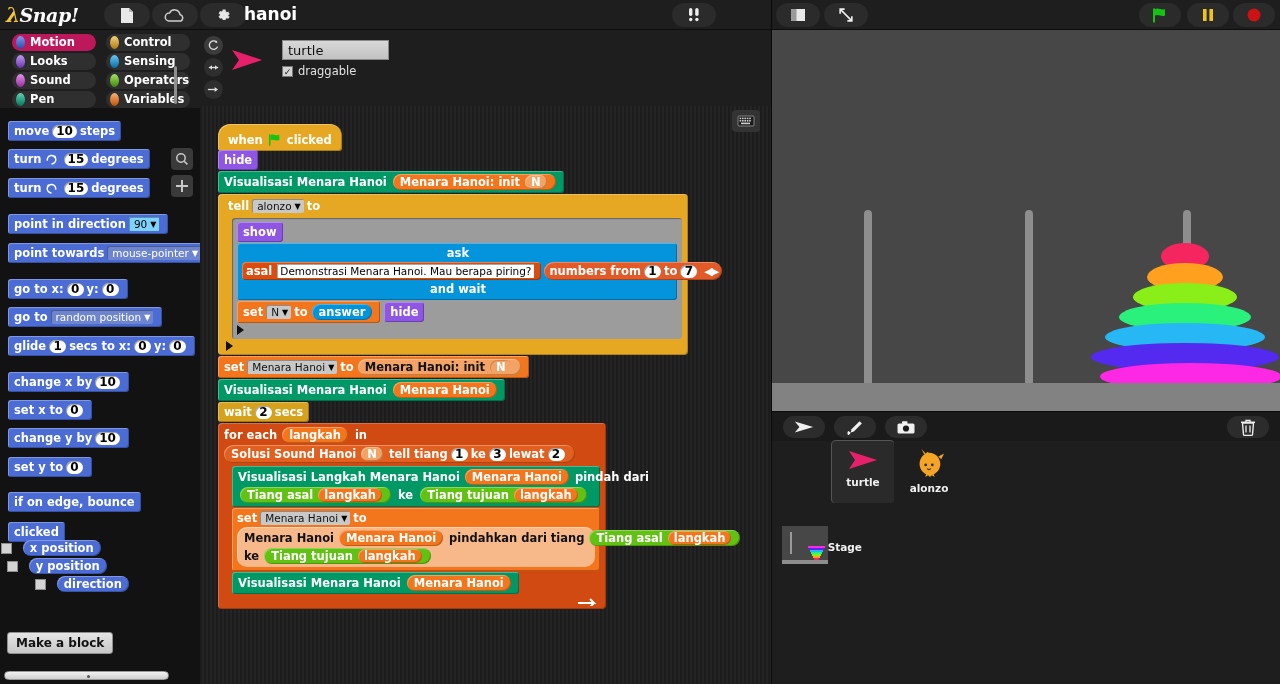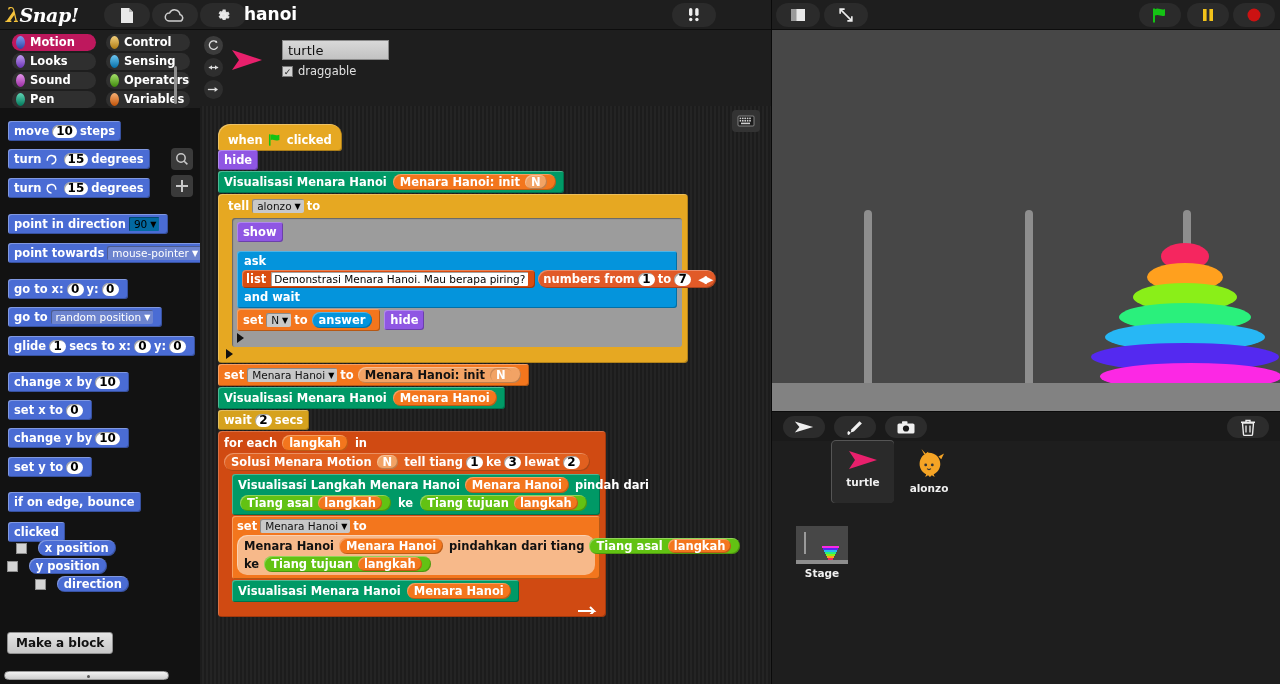--- a/index.html
+++ b/index.html
@@ -95,21 +95,21 @@
 
   .slot {
     display:inline-flex; align-items:center; justify-content:center;
     background:#fff; color:#000; font-weight:bold; font-size:12px;
     border-radius:9px; min-width:17px; height:13px; padding:0 4px;
     margin:0 3px; box-shadow: inset 1px 1px 0 rgba(0,0,0,0.35);
   }
   .slot.rect { border-radius:1px; background:#fff; }
   .dropdown {
     display:inline-flex; align-items:center;
-    background:#0369a1; color:#000; font-weight:normal; font-size:10.5px;
+    background:#7dd3fc; color:#000; font-weight:normal; font-size:10.5px;
     border-radius:1px; padding:0 3px 0 5px; height:14px; margin:0 3px;
     box-shadow: inset 1px 1px 0 rgba(0,0,0,0.3);
   }
   .dropdown.rect { border-radius:2px; background:#c8c8c8; color:#111; }
   .arr { margin-left:3px; font-size:8px; color:#000; }
   .reporter {
     display:inline-flex; align-items:center; border-radius:10px;
     padding:1px 7px; margin:0 2px; color:#fff; font-weight:bold; font-size:11.5px;
     box-shadow: inset 1px 1px 0 rgba(255,255,255,0.30), inset -1px -1px 0 rgba(0,0,0,0.22);
   }
@@ -204,21 +204,21 @@
   .corral-sprites { position:absolute; left:60px; top:0px; display:flex; }
   .sp-item {
     width:62px; height:62px; border-radius:4px; margin-right:4px;
     display:flex; flex-direction:column; align-items:center; justify-content:flex-start;
     padding-top:6px; color:#f0f0f0; font-size:10.5px; font-weight:bold;
   }
   .sp-item.sel { background:#2a2a2a; box-shadow: -1px 0 0 #555, 0 -1px 0 #555; }
   .sp-name { margin-top:3px; }
   .stage-item {
     position:absolute; left:10px; top:85px; width:80px;
-    display:flex; flex-direction:column; align-items:center;
+    display:flex; align-items:center;
     color:#f0f0f0; font-size:10.5px; font-weight:bold;
   }
   .stage-thumb { width:52px; height:38px; background:#474747; position:relative; overflow:hidden; }
   .divider-v { position:absolute; left:771px; top:0; width:1px; height:684px; background:#0a0a0a; }
 </style>
 </head>
 <body>
 
 <div class="app">
 
@@ -425,21 +425,21 @@
       </div>
 
       <div style="position:absolute;left:8px;top:384px;" class="blk motion">
         <span>if on edge, bounce</span>
       </div>
 
       <div style="position:absolute;left:8px;top:414px;" class="blk motion" style2="">
         <span>clicked</span>
       </div>
 
-      <div style="position:absolute;left:16px;top:432px;width:190px;height:16px;">
+      <div style="position:absolute;left:1px;top:432px;width:190px;height:16px;">
         <span class="checkbox"></span>
         <span class="reporter motion" style="border-radius:10px;">
             <span>x position</span>
           </span>
       </div>
       <div style="position:absolute;left:7px;top:450px;width:190px;height:16px;">
         <span class="checkbox"></span>
         <span class="reporter motion">
             <span>y position</span>
           </span>
@@ -562,25 +562,25 @@
             </span>
           <span>to</span>
         </div>
 
         <div class="cslot" style="min-width:446px;">
           <div class="blk looks">
             <span>show</span>
           </div>
 
           
-          <div class="blk sensing" style="display:block;padding:3px 5px 4px 5px;margin-top:9px;width:440px;">
+          <div class="blk sensing" style="display:block;padding:3px 5px 4px 5px;margin-top:1px;width:440px;text-align:center;">
             <div style="padding-left:2px;">ask</div>
             <div style="display:flex;align-items:center;margin-top:2px;">
               <span class="blk lists" style="padding:2px 4px;border-radius:4px;">
-                <span>list</span>
+                <span>asal</span>
                 <span class="slot rect" style="height:14px;border-radius:1px;font-weight:normal;font-size:10.5px;padding:0 3px;margin-left:5px;">
                     <span>Demonstrasi Menara Hanoi. Mau berapa piring?</span>
                   </span>
               </span>
               <span class="blk lists" style="padding:2px 5px;border-radius:10px;margin-left:3px;background:#e15a28;">
                 <span>numbers from</span>
                 <span class="slot">1</span>
                 <span>to</span>
                 <span class="slot">7</span>
                 <span style="margin-left:4px;font-size:11px;letter-spacing:-2px;">◀▶</span>
@@ -659,21 +659,21 @@
         <div style="display:flex;align-items:center;color:#fff;font-weight:bold;font-size:11.5px;">
           <span>for each</span>
           <span class="reporter var-orange" style="margin-left:5px;">
               <span>langkah</span>
             </span>
           <span style="margin-left:5px;">in</span>
         </div>
 
         <div style="margin-top:2px;">
           <span class="blk" style="background:#e1601f;border-radius:11px;padding:2px 7px;">
-            <span>Solusi Menara Motion</span>
+            <span>Solusi Sound Hanoi</span>
             <span class="reporter var-light" style="margin-left:5px;padding:0 6px;">
                 <span>N</span>
               </span>
             <span style="margin-left:4px;">tell tiang</span>
             <span class="slot">1</span>
             <span>ke</span>
             <span class="slot">3</span>
             <span>lewat</span>
             <span class="slot">2</span>
           </span>

